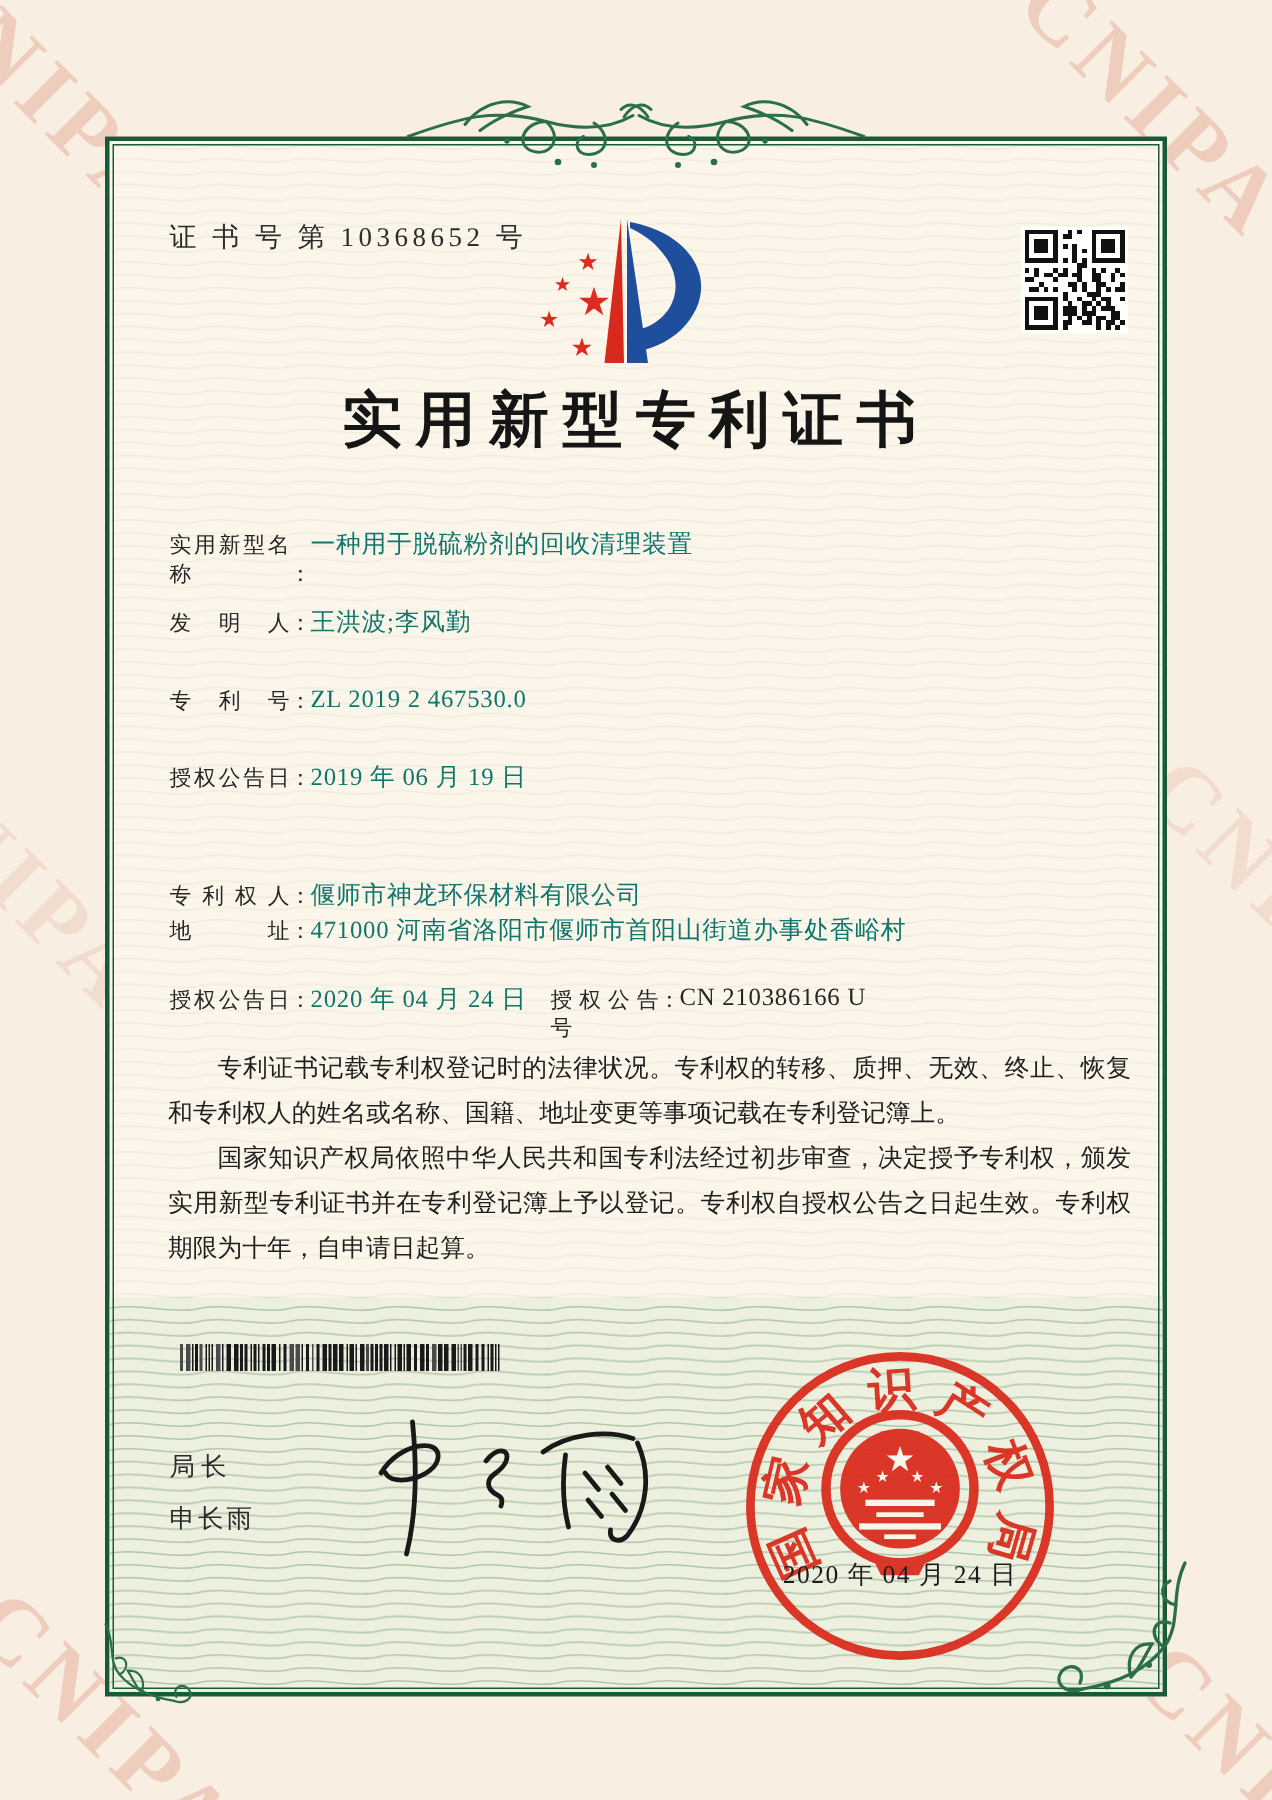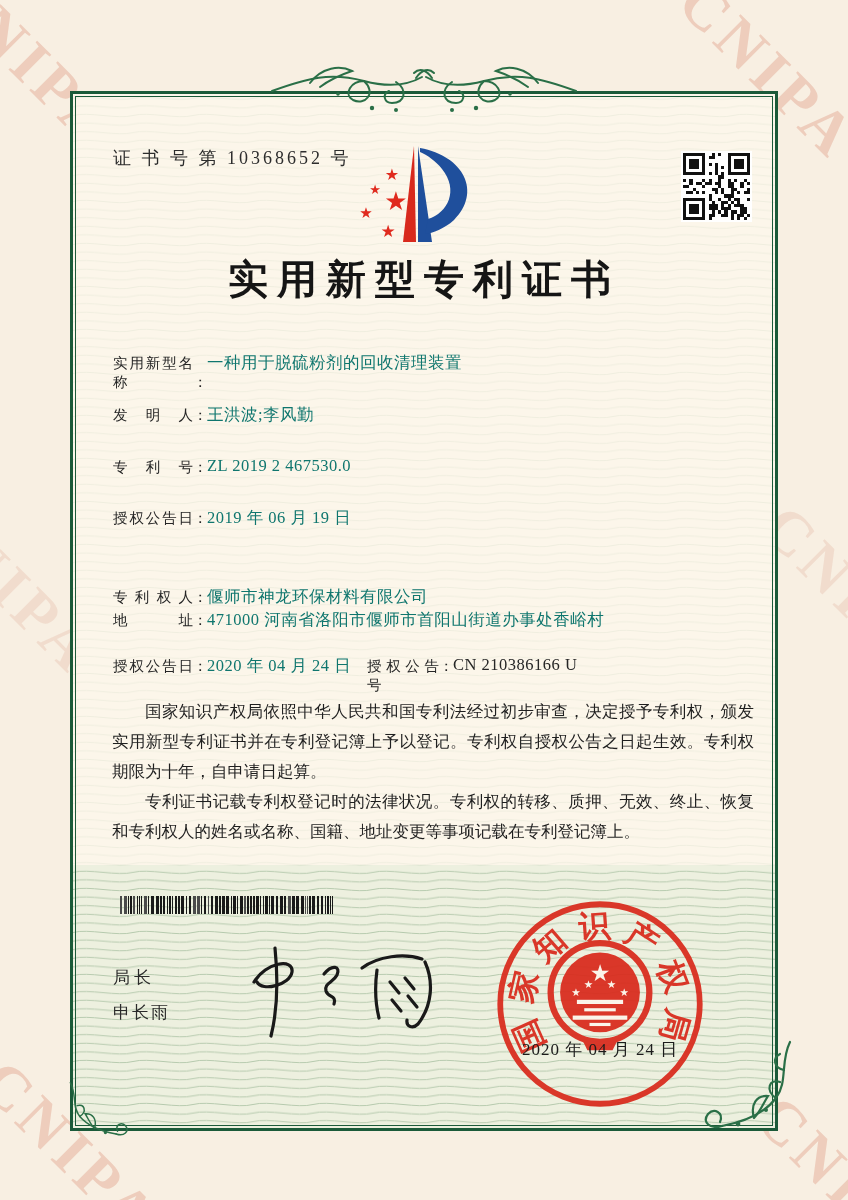--- a/index.html
+++ b/index.html
@@ -313,22 +313,22 @@
     <span class="f-value">471000 河南省洛阳市偃师市首阳山街道办事处香峪村</span>
   </div>
   <div class="frow" style="top:657px;">
     <span class="f-label">授权公告日</span><span class="f-colon">：</span>
     <span class="f-value">2020 年 04 月 24 日</span>
     <span class="f-label2">授权公告号</span><span class="f-colon2">：</span>
     <span class="f-value2">CN 210386166 U</span>
   </div>
 
   <div class="body-text">
+    <p>专利证书记载专利权登记时的法律状况。专利权的转移、质押、无效、终止、恢复和专利权人的姓名或名称、国籍、地址变更等事项记载在专利登记簿上。</p>
     <p>国家知识产权局依照中华人民共和国专利法经过初步审查，决定授予专利权，颁发实用新型专利证书并在专利登记簿上予以登记。专利权自授权公告之日起生效。专利权期限为十年，自申请日起算。</p>
-    <p>专利证书记载专利权登记时的法律状况。专利权的转移、质押、无效、终止、恢复和专利权人的姓名或名称、国籍、地址变更等事项记载在专利登记簿上。</p>
   </div>
 
   <div class="barcode" id="barcode">
       <i style="width: 2px; background: rgb(74, 74, 74);"></i>
       <i style="width: 2px;"></i>
       <i style="width: 3px; background: rgb(74, 74, 74);"></i>
       <i style="width: 1px;"></i>
       <i style="width: 1px; background: rgb(25, 25, 25);"></i>
       <i style="width: 1px;"></i>
       <i style="width: 2px; background: rgb(25, 25, 25);"></i>

